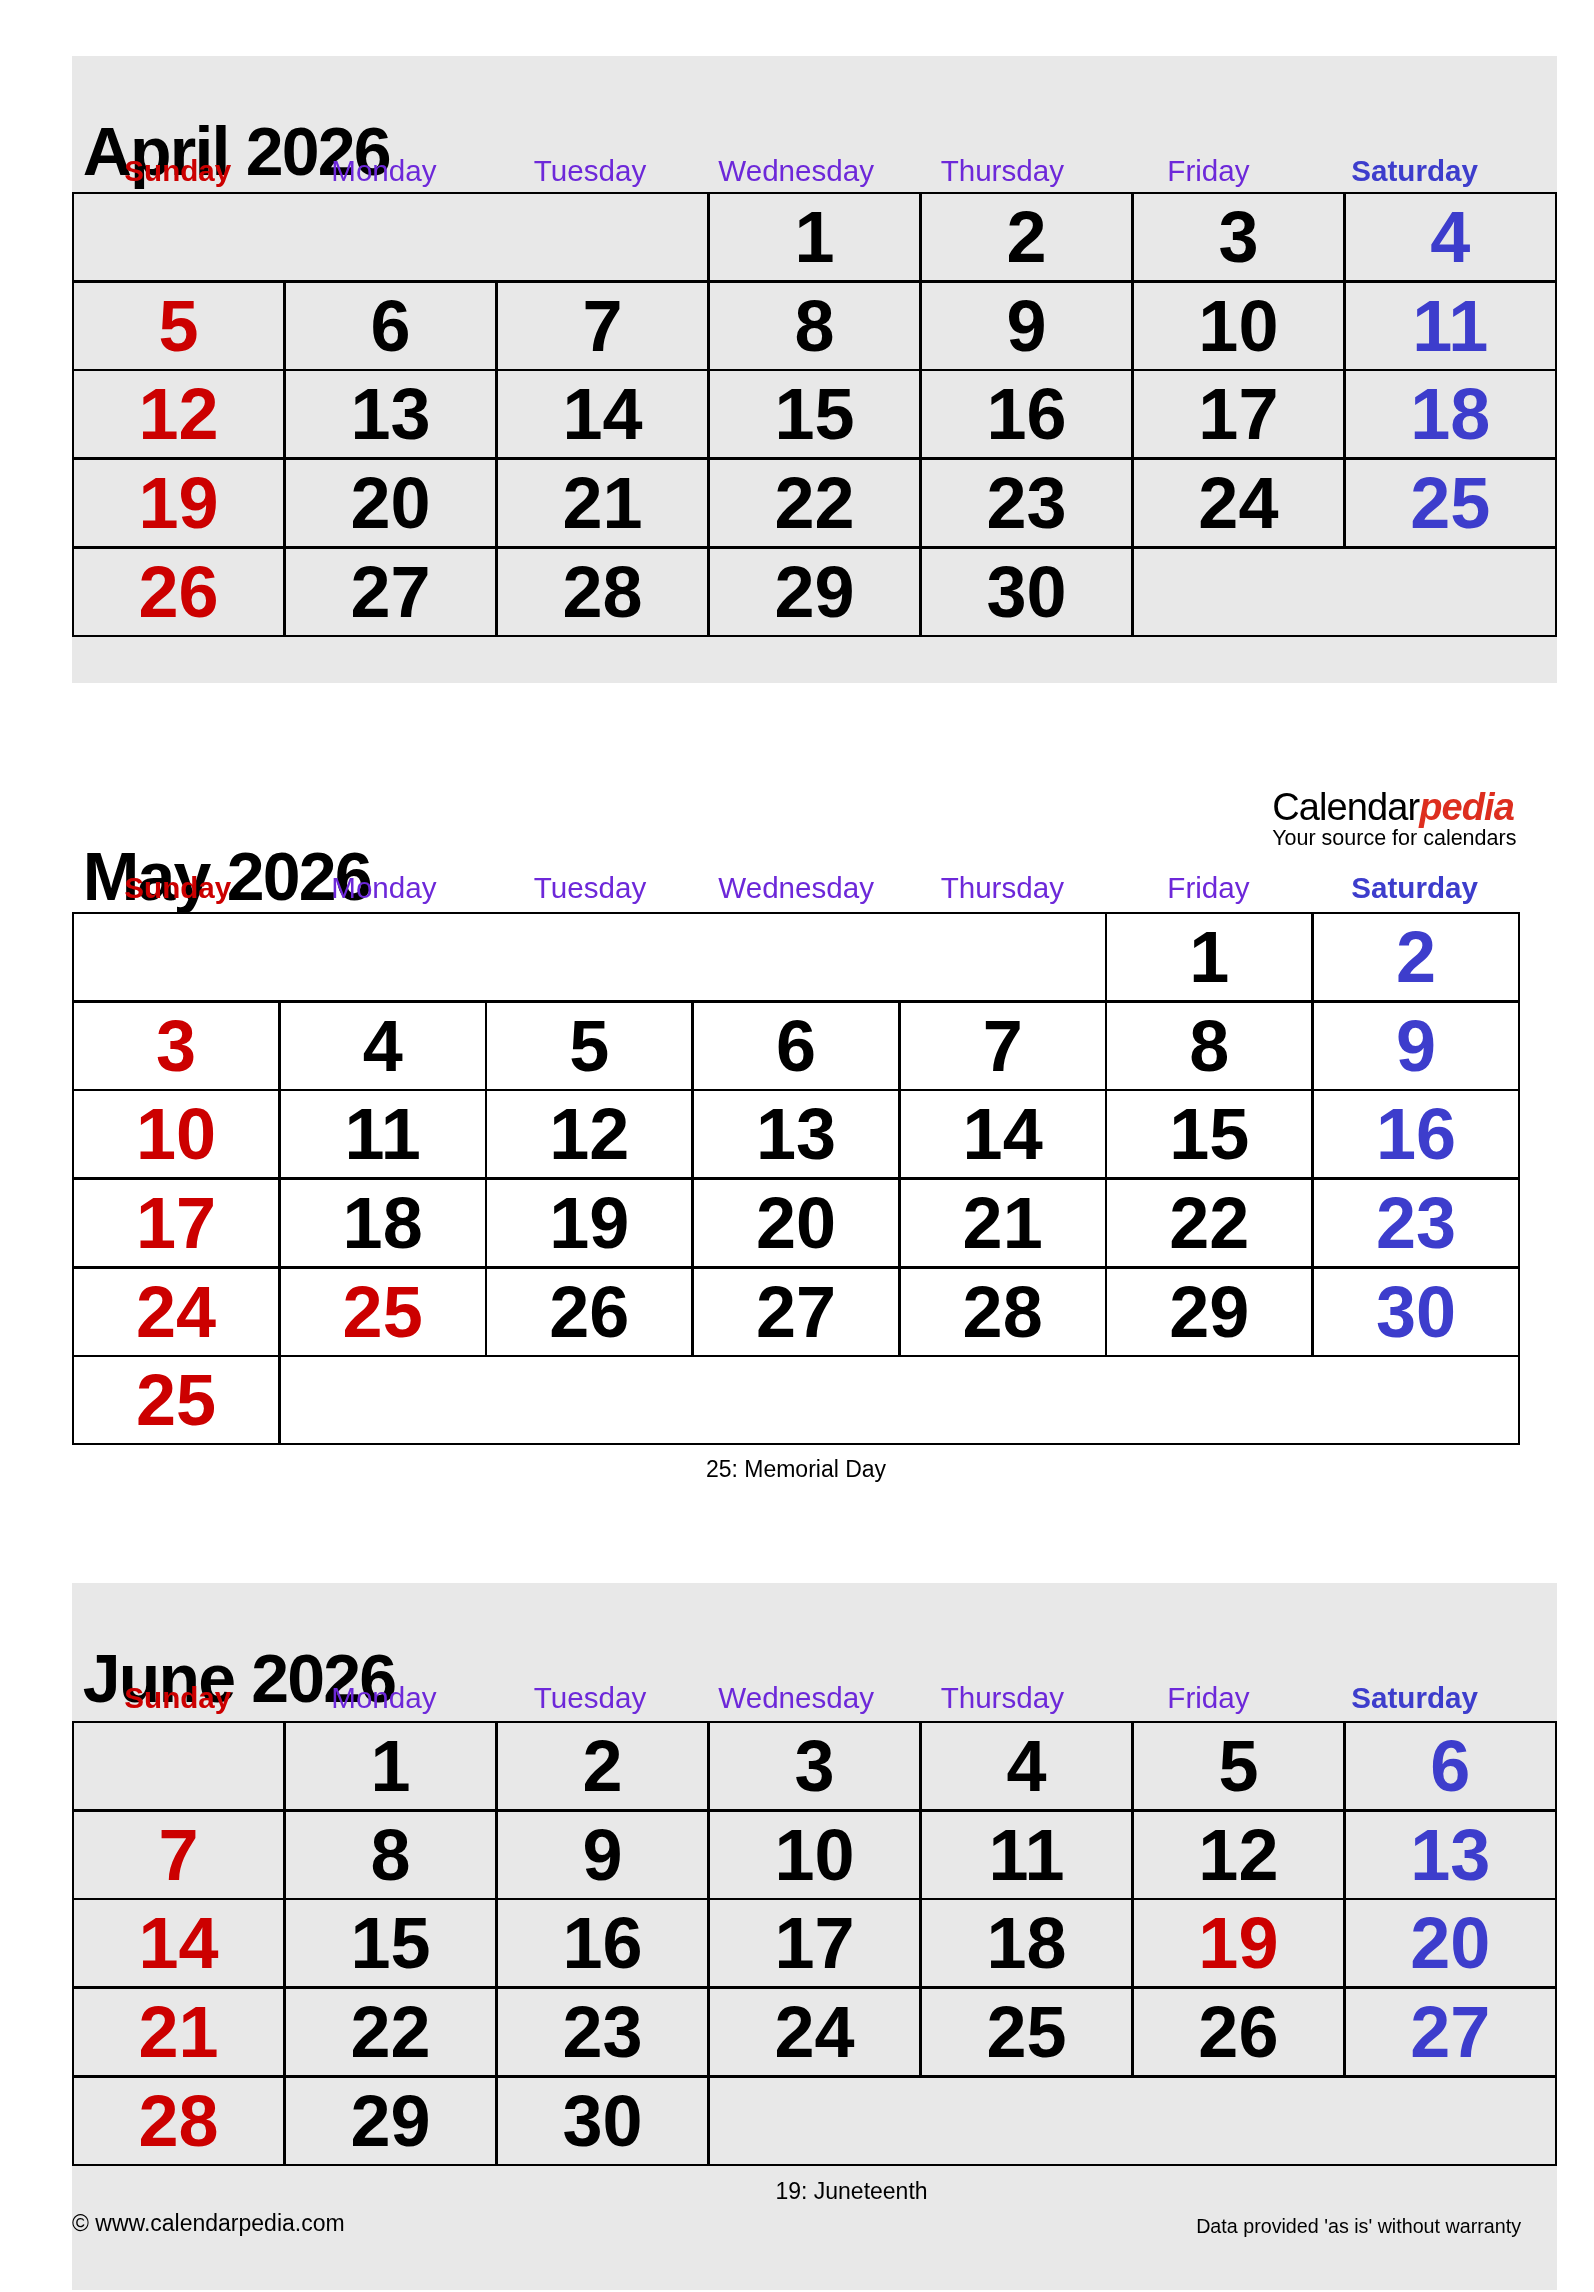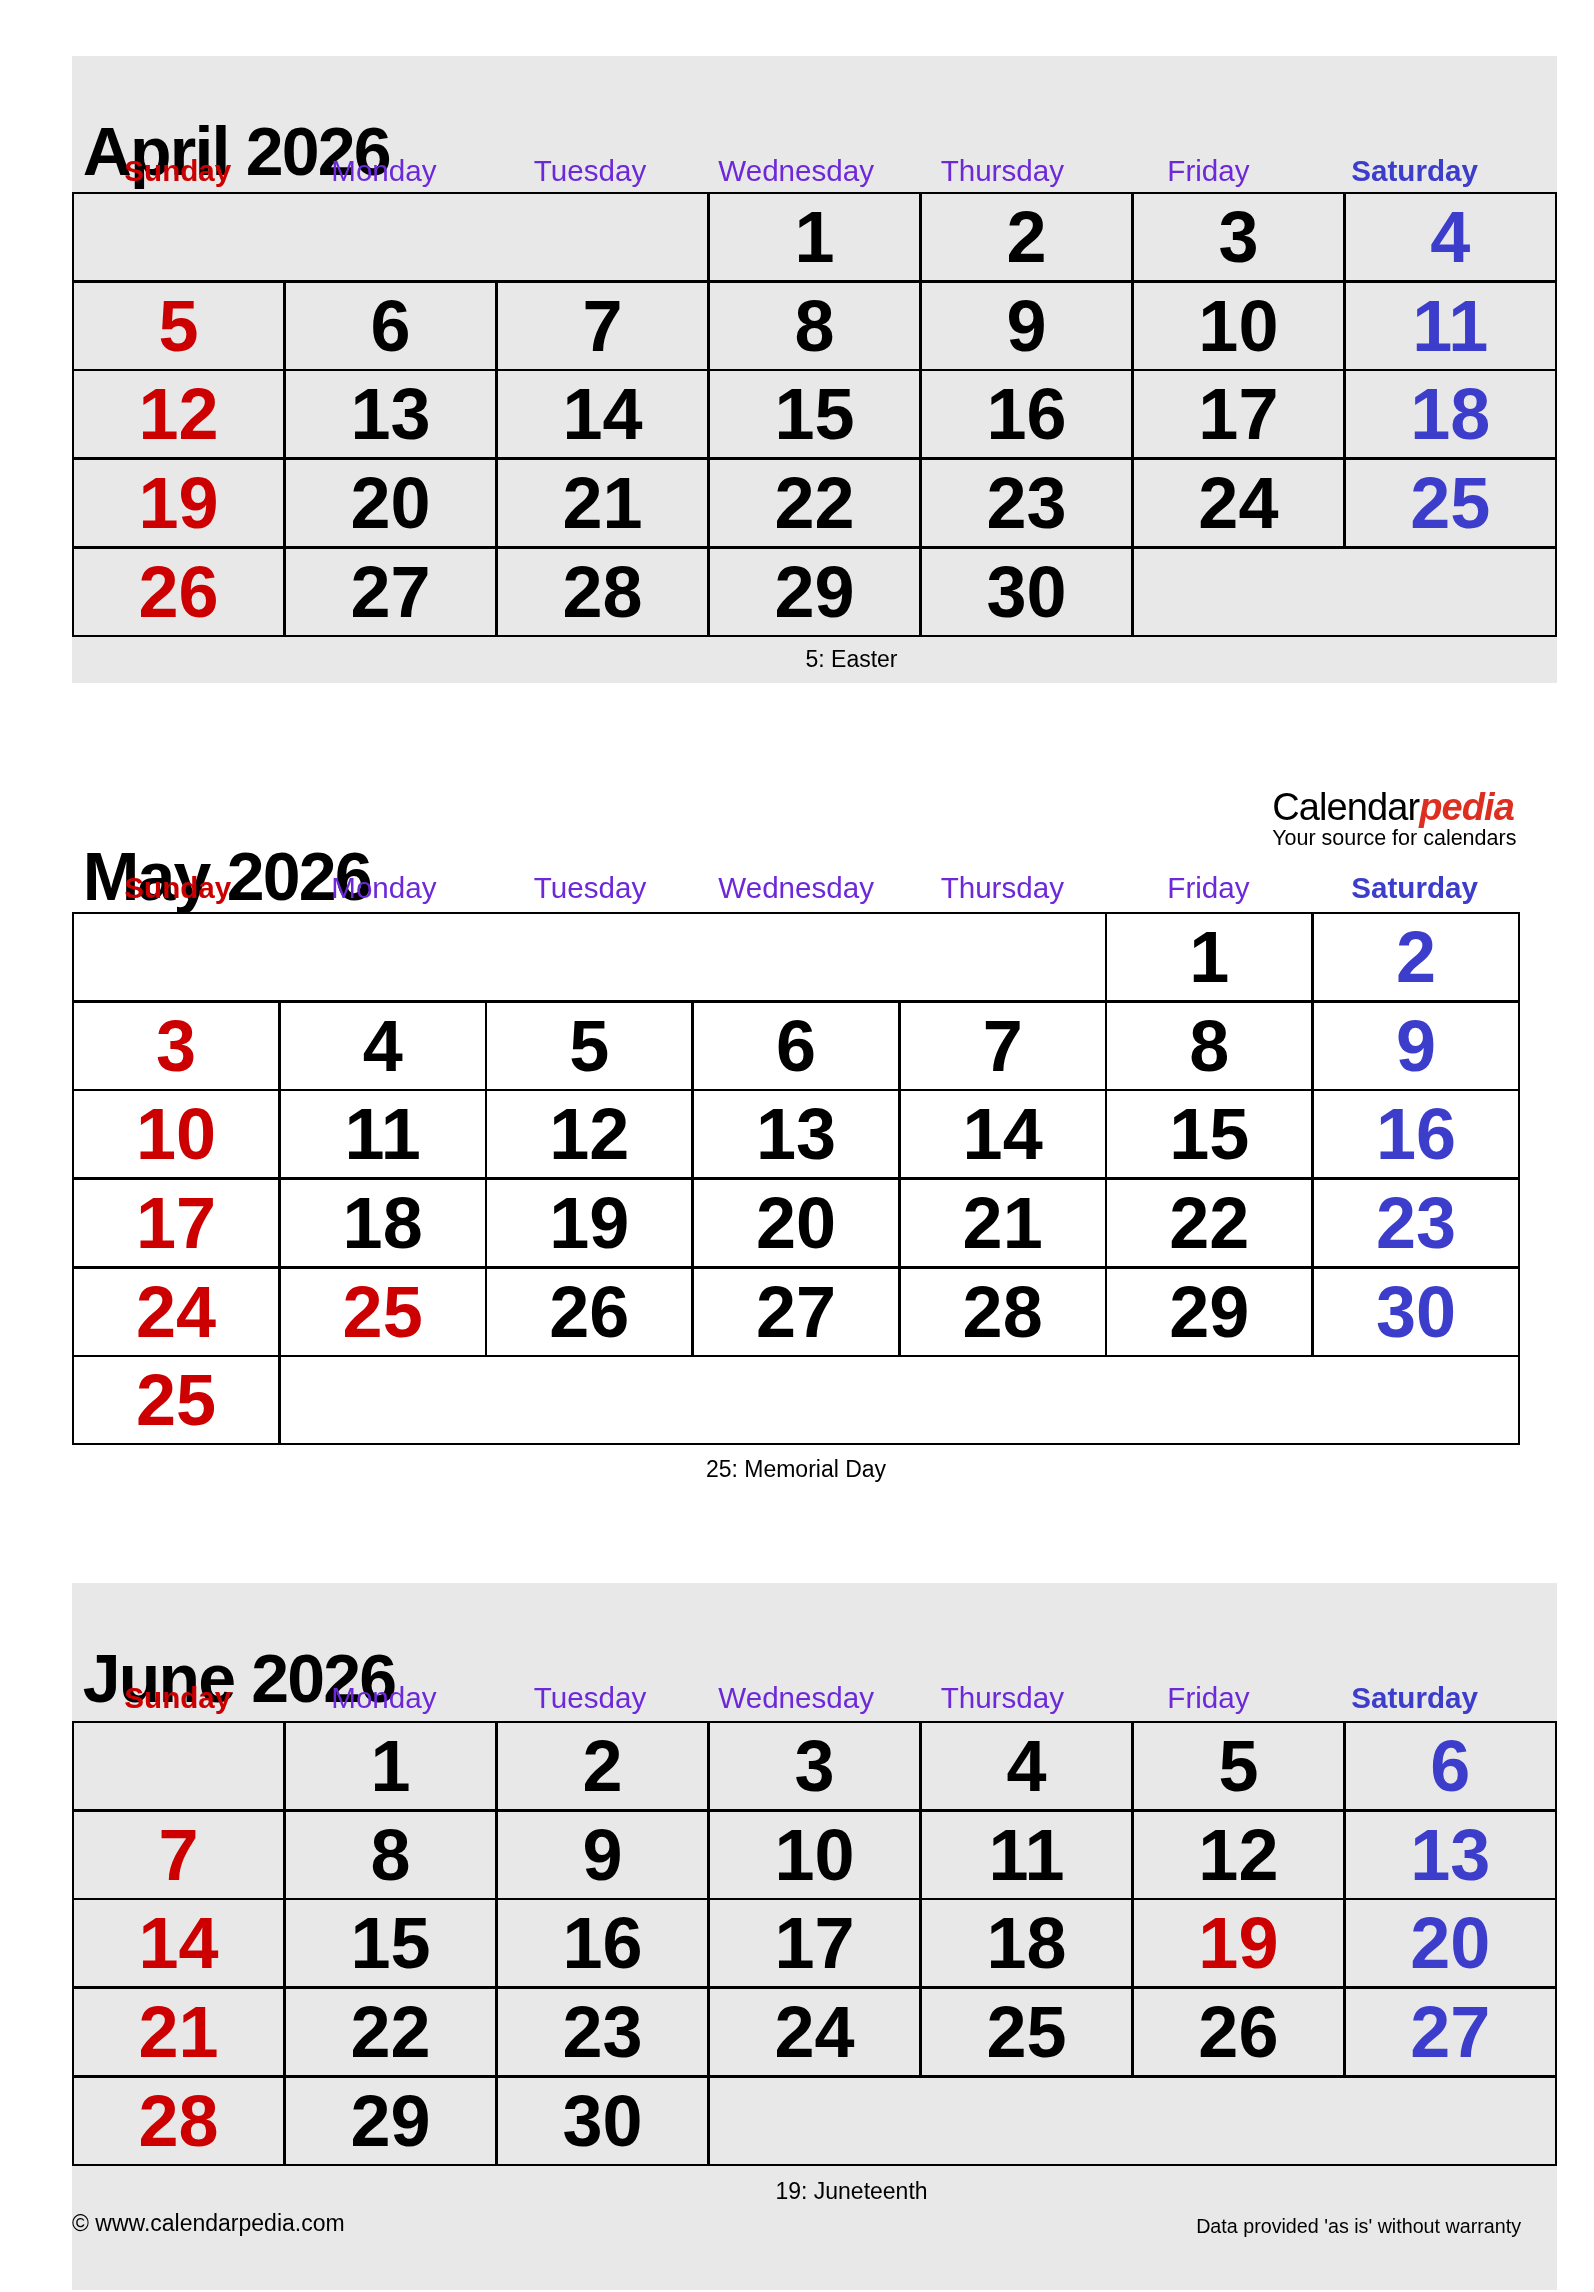--- a/index.html
+++ b/index.html
@@ -110,21 +110,20 @@
       <div class="cell" style="color: rgb(0, 0, 0);">23</div>
       <div class="cell" style="color: rgb(0, 0, 0);">24</div>
       <div class="cell" style="color: rgb(61, 61, 204);">25</div>
       <div class="cell" style="color: rgb(204, 0, 0);">26</div>
       <div class="cell" style="color: rgb(0, 0, 0);">27</div>
       <div class="cell" style="color: rgb(0, 0, 0);">28</div>
       <div class="cell" style="color: rgb(0, 0, 0);">29</div>
       <div class="cell" style="color: rgb(0, 0, 0);">30</div>
       <div class="cell" style="grid-column: span 2; color: rgb(0, 0, 0);"></div>
     </div>
-  <div class="month-note">5: Easter</div>
 </section>
 
 <section class="month" id="month-1">
   <h2 class="month-title">May 2026</h2>
   <div class="logo">
     <div class="logo-main"><span>Calendar</span><span class="pedia">pedia</span></div>
     <div class="logo-tagline">Your source for calendars</div>
   </div>
   <div class="weekday-header">
       <span class="wd-red">Sunday</span>

